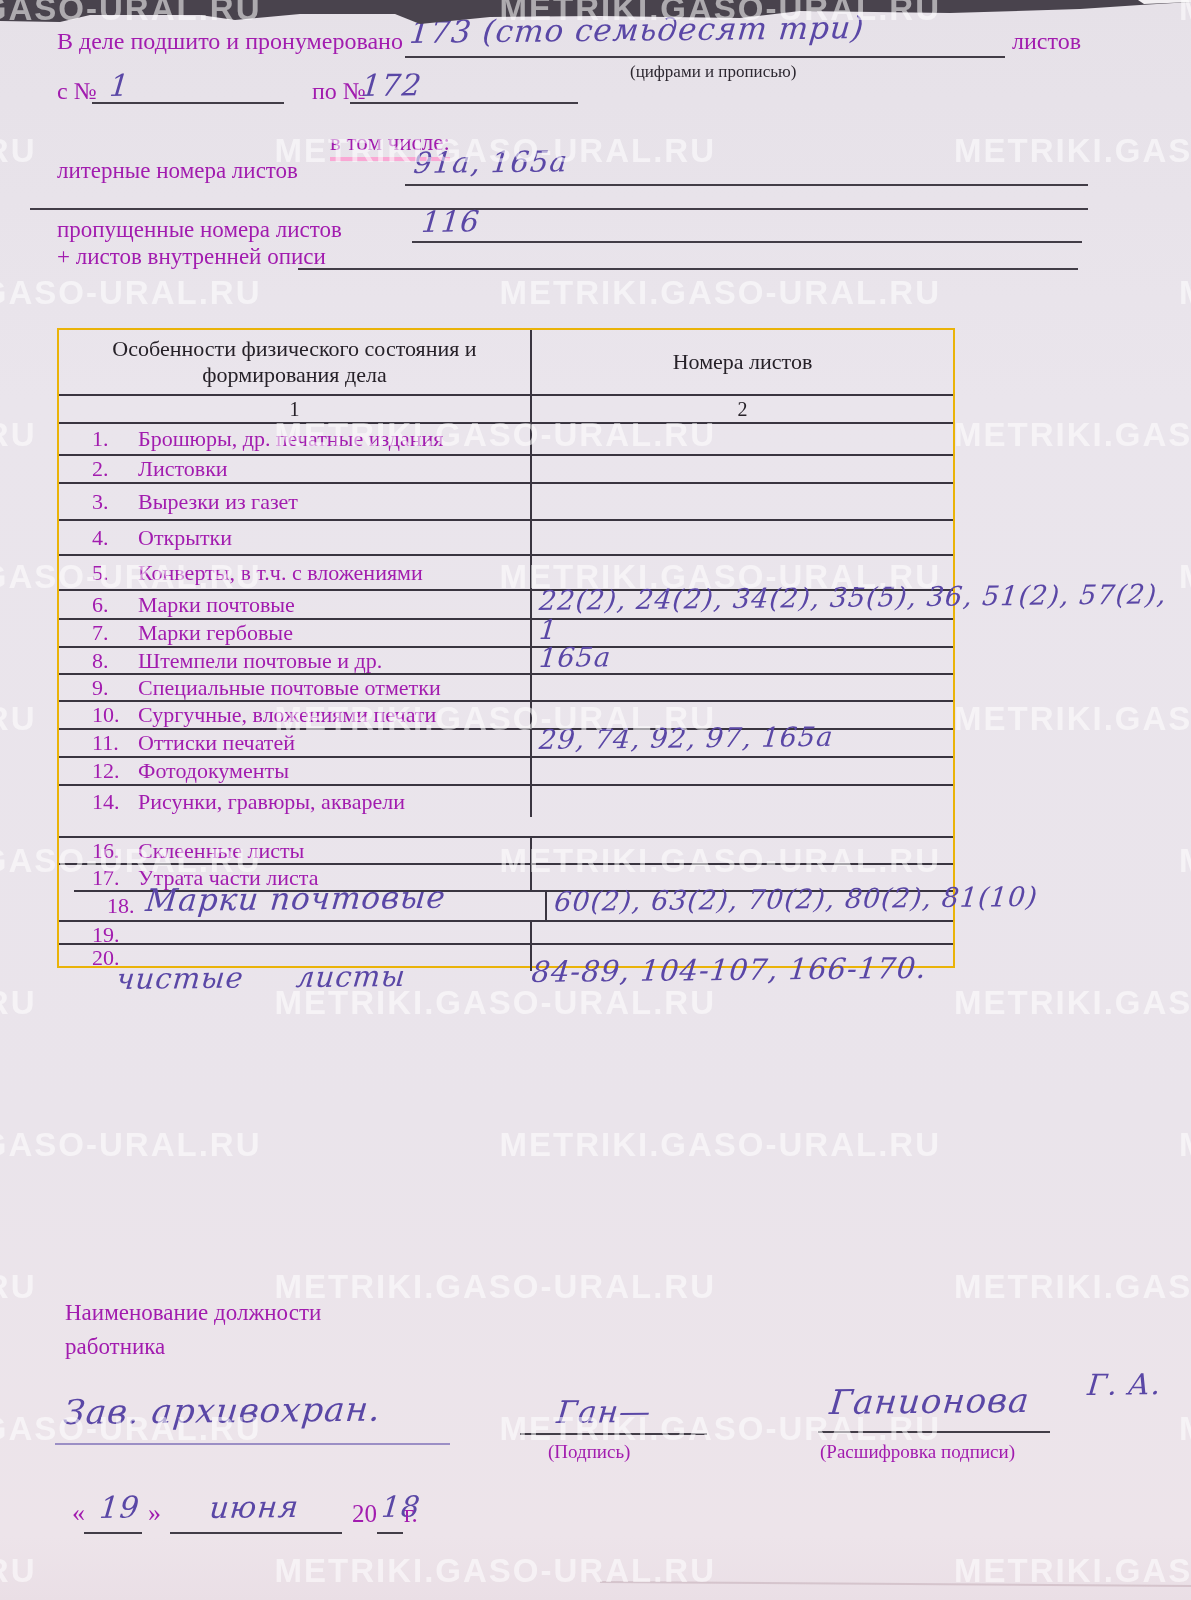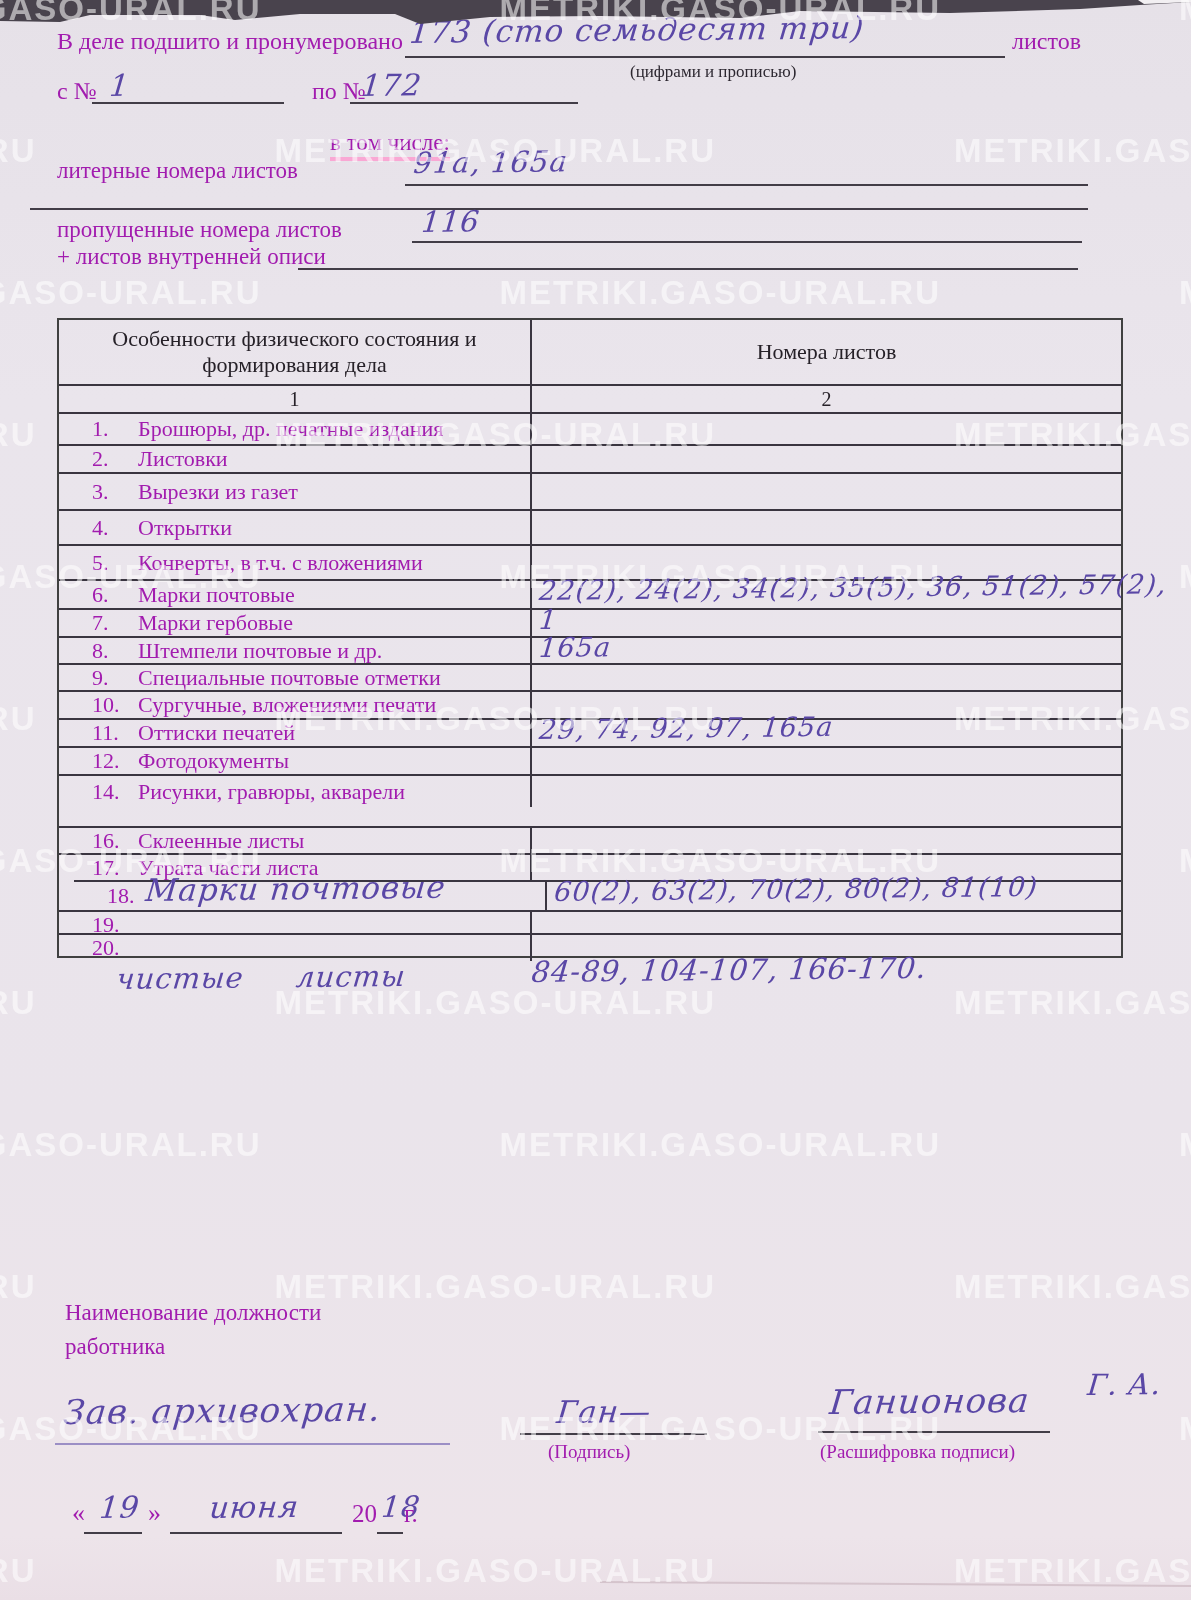--- a/index.html
+++ b/index.html
@@ -13,21 +13,21 @@
         letter-spacing:1px;transform:skewX(-6deg) rotate(-0.6deg);transform-origin:left bottom;
         white-space:nowrap;}
   .uline{position:absolute;height:2px;background:#423d47;}
   .content{position:absolute;inset:0;z-index:10;}
   .wm-layer{position:absolute;inset:0;z-index:30;pointer-events:none;overflow:hidden;}
   .wm-row{position:absolute;white-space:nowrap;font-family:"Liberation Sans",sans-serif;
           font-weight:bold;font-size:33px;letter-spacing:2px;color:rgba(255,255,255,0.55);}
   .wm-row span{margin-right:238px;}
   .tear{position:absolute;top:0;left:0;z-index:20;}
   
-  .doc-table{position:absolute;left:57px;top:318px;width:1066px;border:2px solid #404040;
+  .doc-table{position:absolute;left:57px;top:328px;width:898px;border:2px solid #eab308;
              box-sizing:border-box;background:transparent;}
   .t-row{display:flex;border-top:2px solid #3a3540;box-sizing:border-box;}
   .t-row:first-child{border-top:none;}
   .t-c1{width:473px;border-right:2px solid #3a3540;box-sizing:border-box;position:relative;}
   .t-c2{flex:1;position:relative;box-sizing:border-box;}
   .t-head{display:flex;flex-direction:column;justify-content:center;text-align:center;
           font-size:22px;height:100%;padding:0 28px;box-sizing:border-box;color:#262128;}
   .t-index{display:flex;align-items:center;justify-content:center;font-size:20px;height:100%;color:#262128;}
   .t-label-wrap{display:flex;align-items:center;height:100%;font-size:22px;color:#262128;}
   .t-num{display:inline-block;min-width:46px;padding-left:33px;box-sizing:content-box;}

